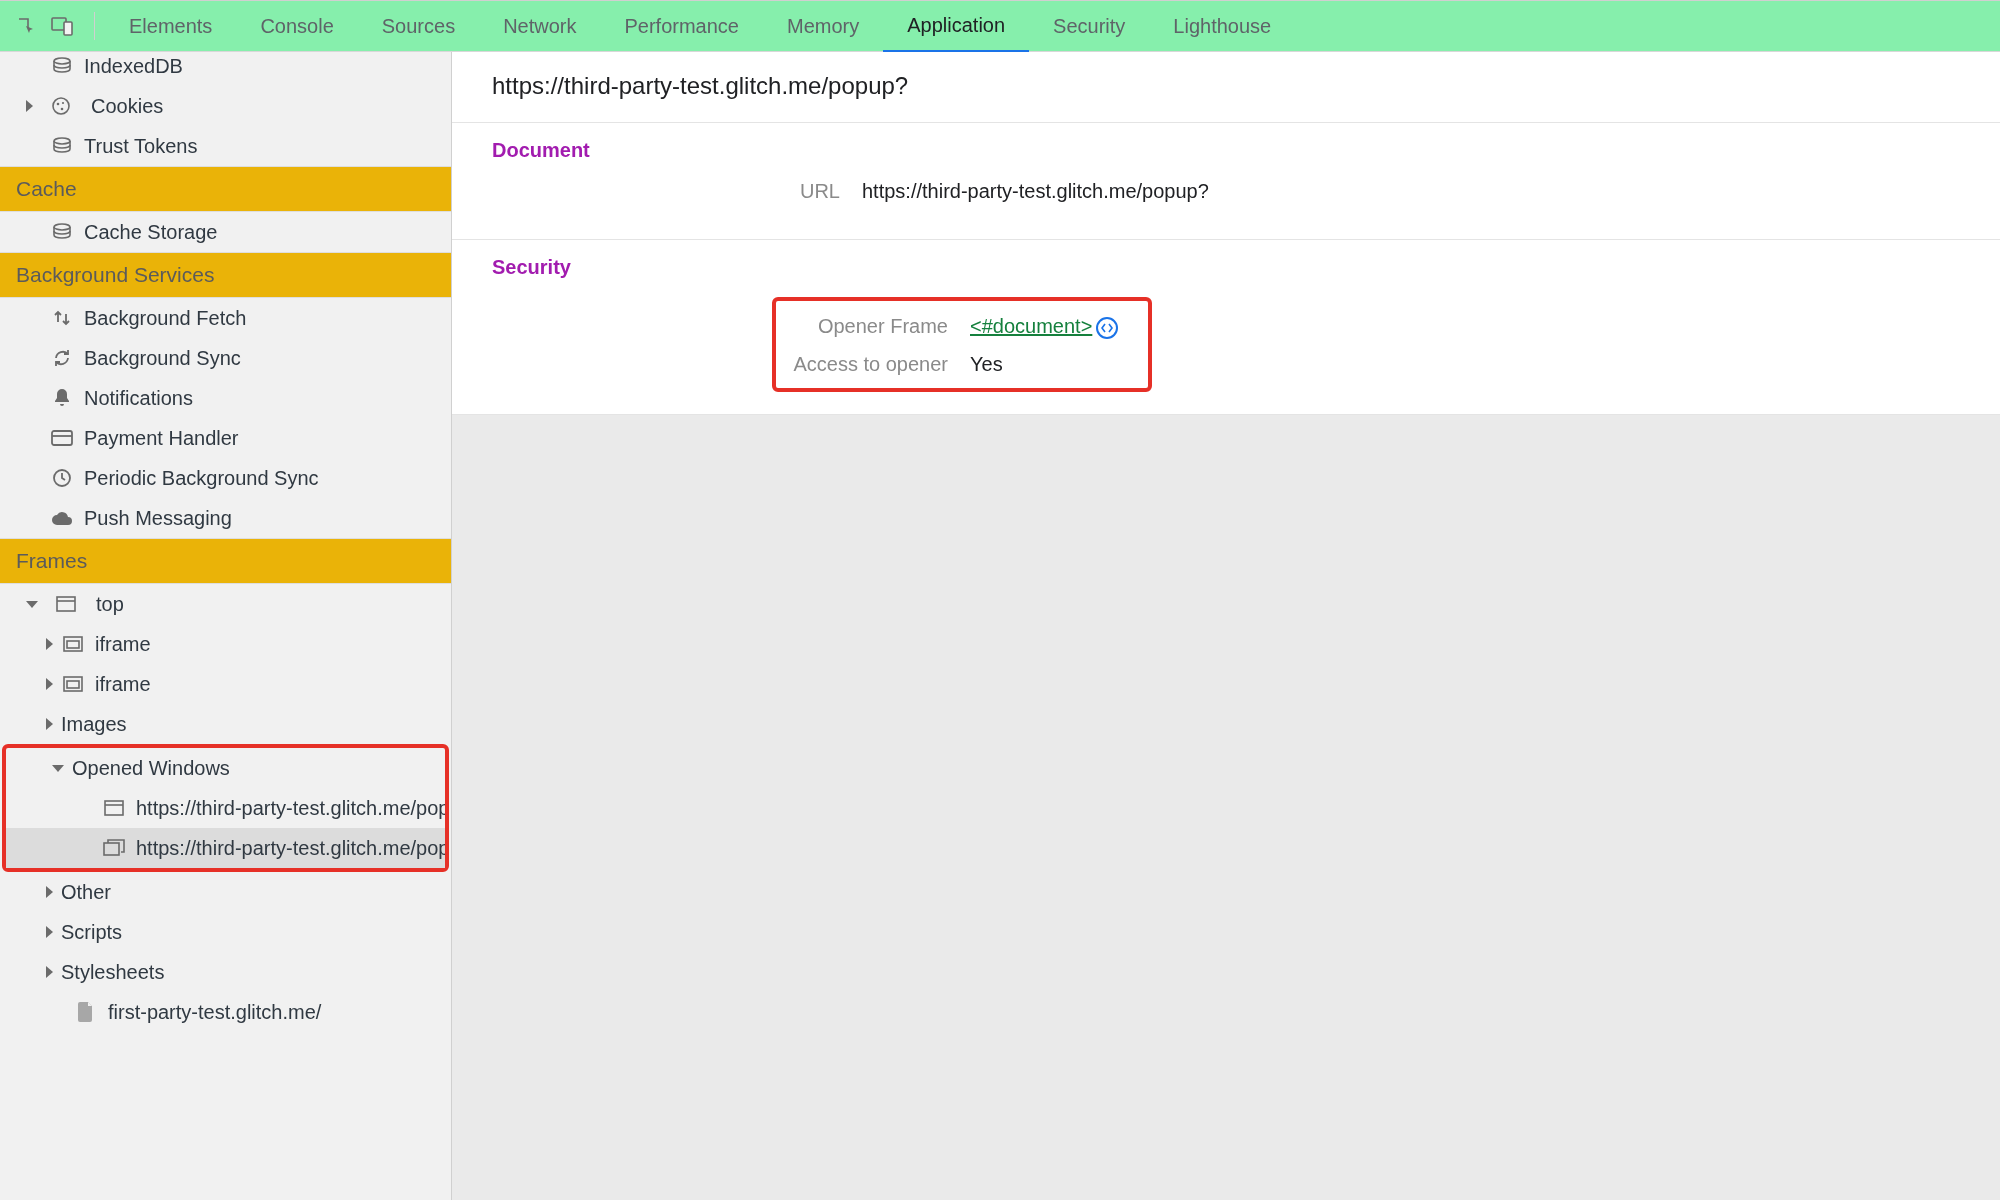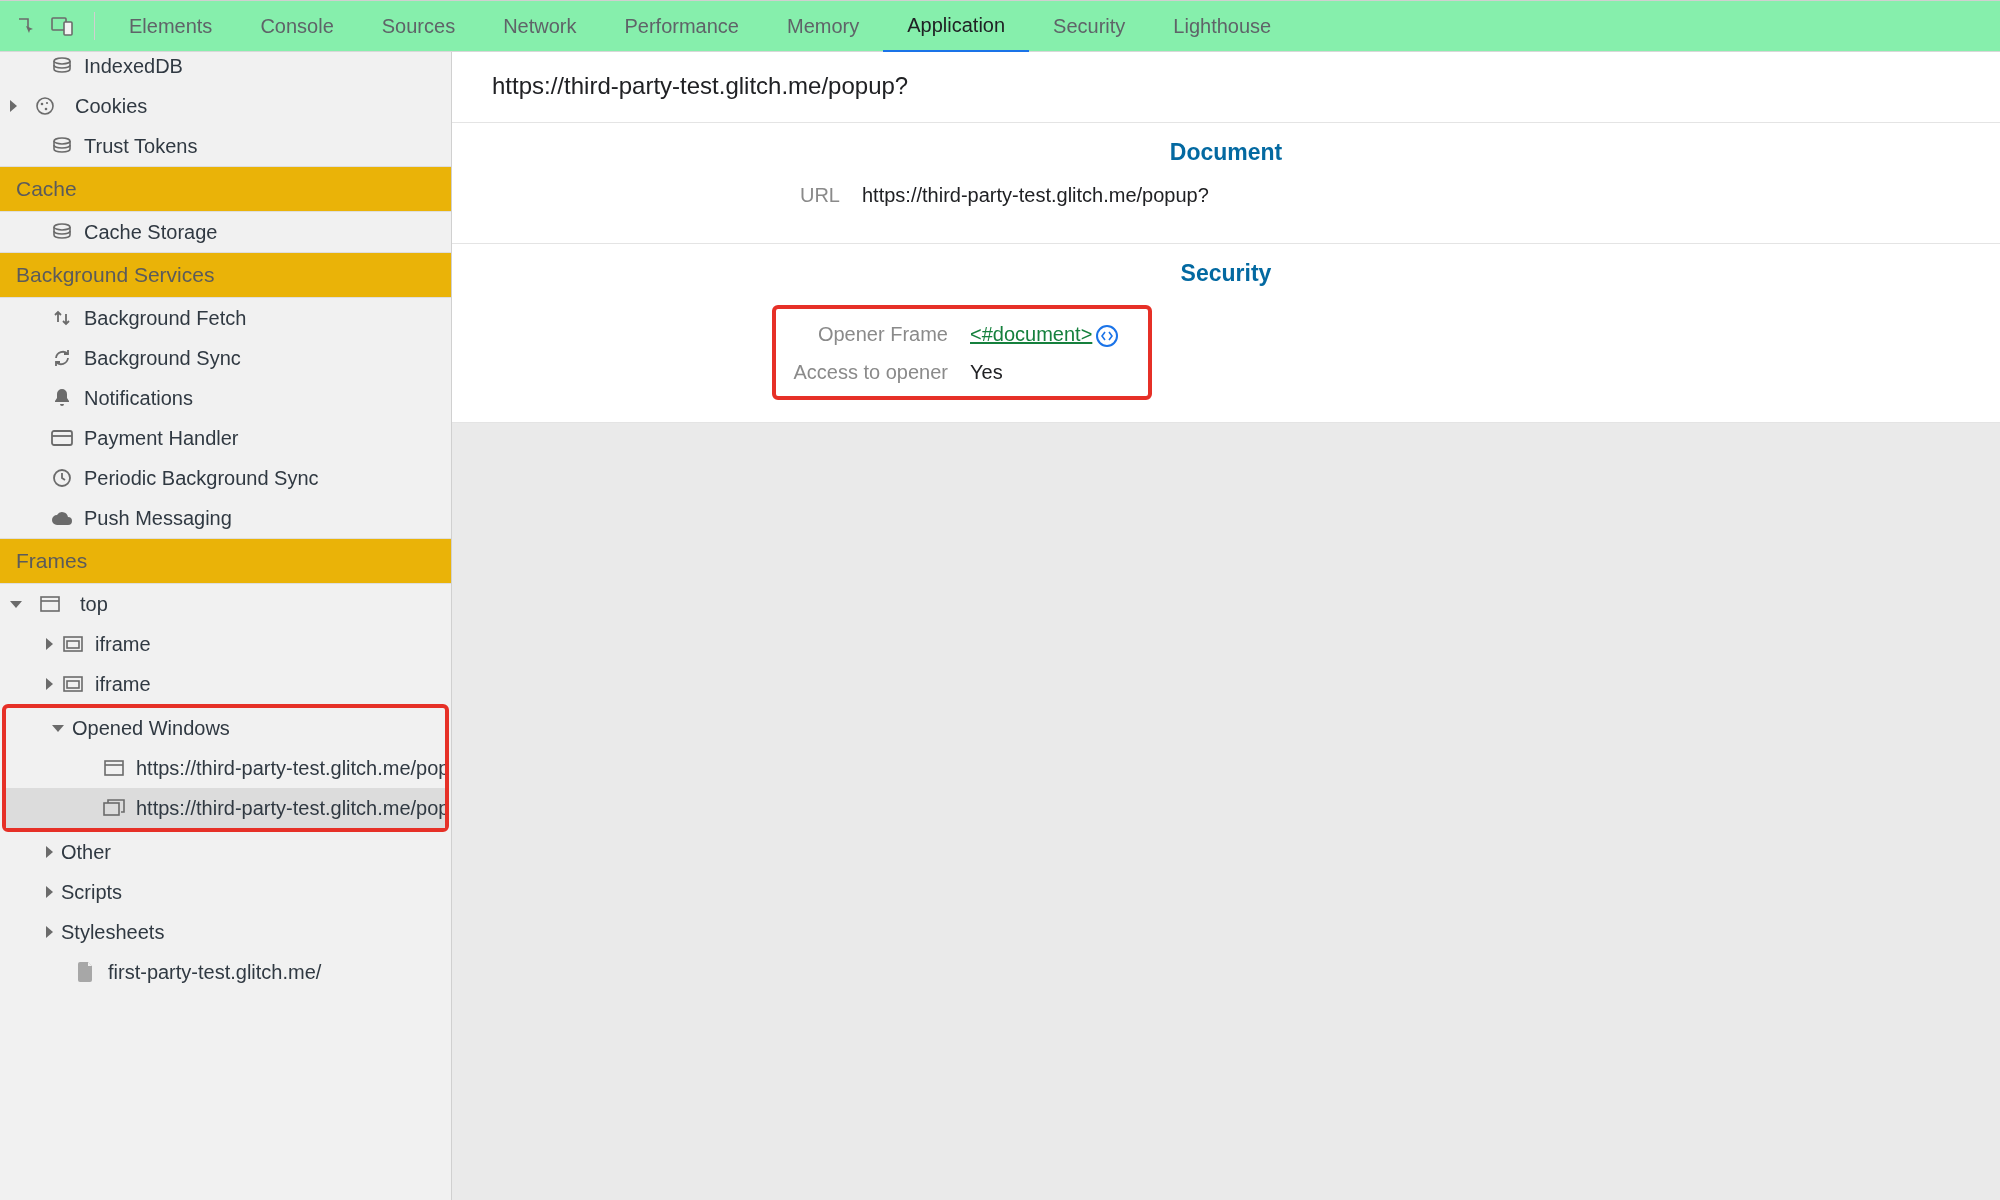--- a/index.html
+++ b/index.html
@@ -66,21 +66,21 @@
   
   .s-row {
     display:flex; align-items:center;
     height: 40px;
     padding-left: 50px;
     color:#303942;
     font-size: 20px;
     white-space:nowrap;
     overflow:hidden;
   }
-  .s-row.indent1 { padding-left: 10px; gap: 8px; }
+  .s-row.indent1 { padding-left: 26px; gap: 8px; }
   .s-row.indent2 { padding-left: 46px; }
   .s-row.indent4 { padding-left: 96px; }
   .s-row.indent5 { padding-left: 74px; }
 
   .s-head {
     display:flex; align-items:center;
     height:46px;
     padding-left:16px;
     font-size: 21px;
     color:#5b5b5b;
@@ -128,24 +128,23 @@
     color:#202124;
     word-break: break-all;
   }
   .panel {
     background:#fff;
     border-bottom:1px solid #e4e4e4;
     padding: 16px 40px 22px 40px;
   }
   .panel h3{
     margin:0 0 18px 0;
-    font-size:23px;
+    font-size:20px;
     font-weight:600;
-    color:#0369a1;
-    text-align:center;
+    color:#a21caf;
   }
   .kv {
     display:flex;
     margin-bottom: 14px;
     font-size:20px;
   }
   .kv .k {
     width: 370px;
     text-align: right;
     padding-right: 22px;
@@ -336,20 +335,24 @@
       <div class="s-row indent2">
         <span class="disc"></span>
         <span class="ico">
           <svg width="20" height="16" viewBox="0 0 20 16" fill="none" stroke="#6b6b6b" stroke-width="1.6">
               <rect x="1" y="1" width="18" height="14"></rect>
               <rect x="4" y="5" width="12" height="7"></rect>
             </svg>
         </span>
         <span>iframe</span>
       </div>
+      <div class="s-row indent2">
+        <span class="disc"></span>
+        <span>Images</span>
+      </div>
 
       <div class="red-box" style="margin:0 2px;">
         <div class="s-row indent2">
           <span class="disc open"></span>
           <span>Opened Windows</span>
         </div>
         <div class="s-row indent4">
           <span class="ico">
             <svg width="20" height="16" viewBox="0 0 20 16" fill="none" stroke="#6b6b6b" stroke-width="1.6">
                 <rect x="1" y="1" width="18" height="14"></rect>

